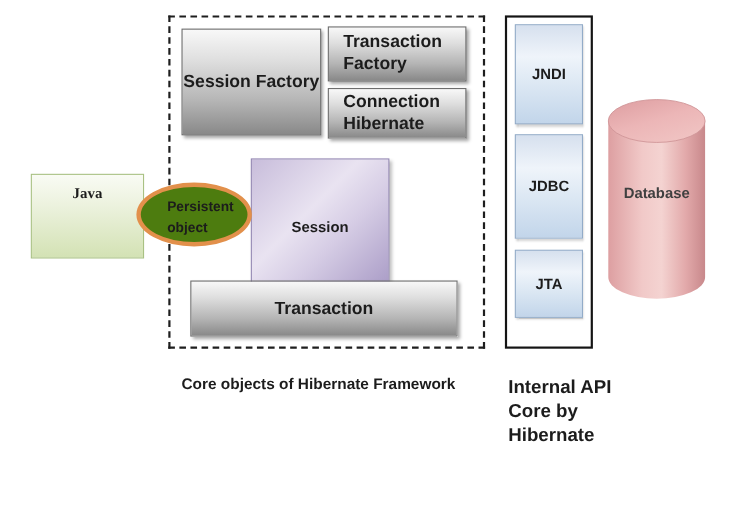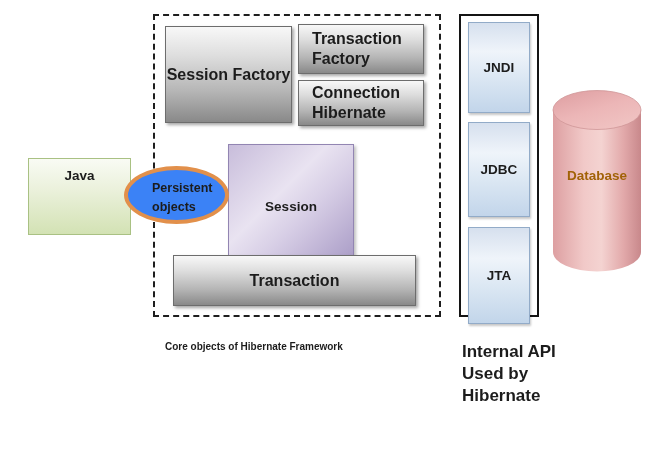--- a/index.html
+++ b/index.html
@@ -10,27 +10,28 @@
   }
   .abs { position:absolute; }
 
   
   .java-app {
     left:28px; top:158px; width:103px; height:77px;
     background:linear-gradient(180deg,#f9fbf4 0%, #ebf1dc 40%, #d3e2b4 100%);
     border:1px solid #a9c183;
     text-align:center; padding-top:6px; font-size:13.5px; line-height:21px;
     z-index:2;
+    font-family:Liberation Serif, serif;
   }
 
   
   .persistent-ellipse {
     left:124px; top:166px; width:105px; height:58px;
     border:4px solid #e2904b; border-radius:50%;
-    background:#3b82f6; z-index:5;
+    background:#4d7c0f; z-index:5;
     padding:9px 0 0 24px; font-size:12.5px; line-height:19px;
   }
 
   
   .core-frame {
     left:153px; top:14px; width:288px; height:303px;
     border:2px dashed #1e1e1e; z-index:1;
   }
 
   
@@ -50,53 +51,53 @@
   .session-box {
     left:228px; top:144px; width:126px; height:125px;
     background:linear-gradient(135deg,#c8bddb 0%, #e9e3f1 40%, #d6cde5 60%, #a698c4 100%);
     border:1px solid #9285b2;
     box-shadow:2px 2px 3px rgba(0,0,0,0.25);
     font-size:13.5px; z-index:3;
   }
 
   .transaction-box { left:173px; top:255px; width:243px; height:51px; }
 
-  .caption-core { left:165px; top:341px; font-size:10px; }
+  .caption-core { left:165px; top:341px; font-size:14px; }
 
   
   .api-frame { left:459px; top:14px; width:80px; height:303px; border:2px solid #141414; z-index:1; }
   .api-box {
     left:468px; width:62px;
     background:linear-gradient(180deg,#d6e0ee 0%, #eff4fa 32%, #dbe7f3 62%, #c2d5ea 100%);
     border:1px solid #92abc8;
     box-shadow:1px 2px 2px rgba(0,0,0,0.22);
     font-size:13.5px; z-index:3;
   }
   .api-jndi { top:22px; height:91px; }
   .api-jdbc { top:122px; height:95px; }
-  .api-jta  { top:227px; height:97px; }
+  .api-jta  { top:227px; height:62px; }
 
   .caption-api { left:462px; top:341px; font-size:17px; line-height:22px; }
 
   
   .db-wrap { left:552px; top:90px; width:90px; height:182px; z-index:2; }
-  .db-label { position:absolute; left:0; right:0; top:78px; text-align:center; font-size:13.5px; color:#a16207; }
+  .db-label { position:absolute; left:0; right:0; top:78px; text-align:center; font-size:13.5px; color:#404040; }
 </style>
 </head>
 <body>
 
 <div class="stage">
 
   <div class="abs java-app">
     <div>Java</div>
   </div>
 
   <div class="abs persistent-ellipse">
     <div>Persistent</div>
-    <div>objects</div>
+    <div>object</div>
   </div>
 
   <div class="abs core-frame"></div>
 
   <div class="abs gray center session-factory">
     <span>Session Factory</span>
   </div>
 
   <div class="abs gray transaction-factory">
     <div>Transaction</div>
@@ -125,21 +126,21 @@
   </div>
   <div class="abs api-box center api-jdbc">
     <span>JDBC</span>
   </div>
   <div class="abs api-box center api-jta">
     <span>JTA</span>
   </div>
 
   <div class="abs caption-api">
     <div>Internal API</div>
-    <div>Used by</div>
+    <div>Core by</div>
     <div>Hibernate</div>
   </div>
 
   <div class="abs db-wrap">
     <svg width="90" height="182" viewBox="0 0 90 182">
       <defs>
         <linearGradient id="cylBody" x1="0" y1="0" x2="1" y2="0">
           <stop offset="0" stop-color="#dd9fa1"></stop>
           <stop offset="0.35" stop-color="#f1c9c8"></stop>
           <stop offset="0.55" stop-color="#f4d3d1"></stop>

